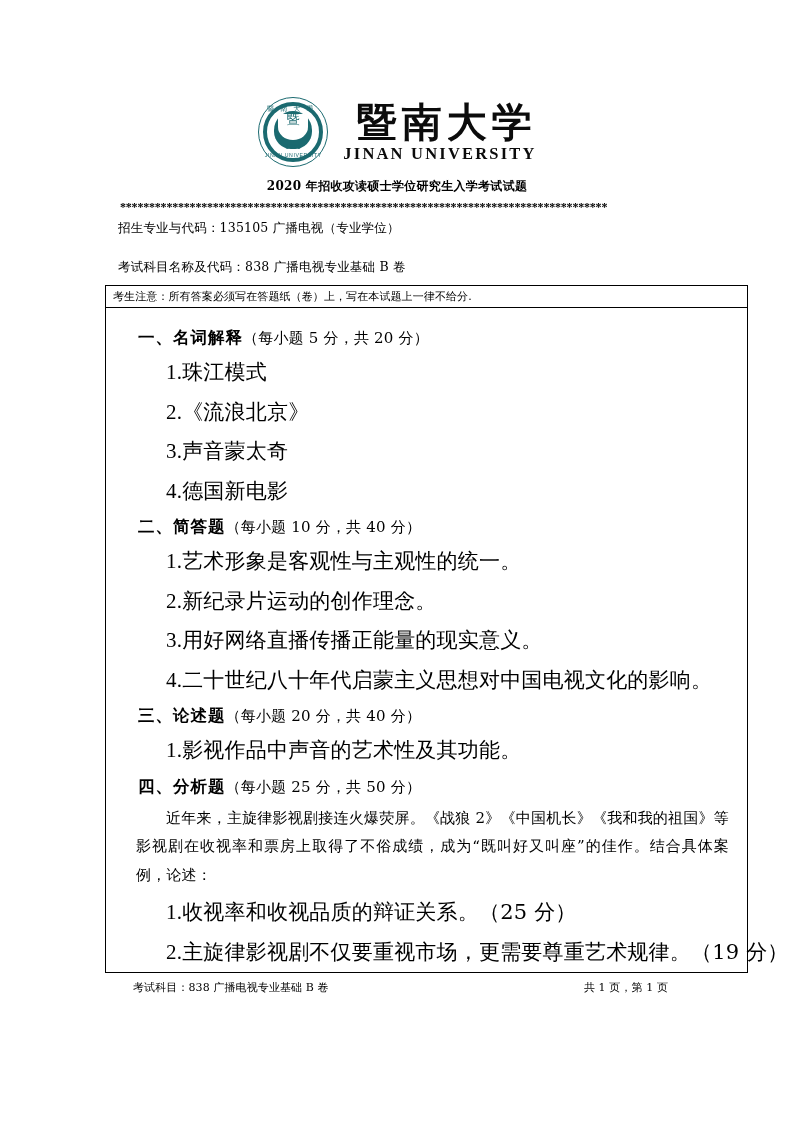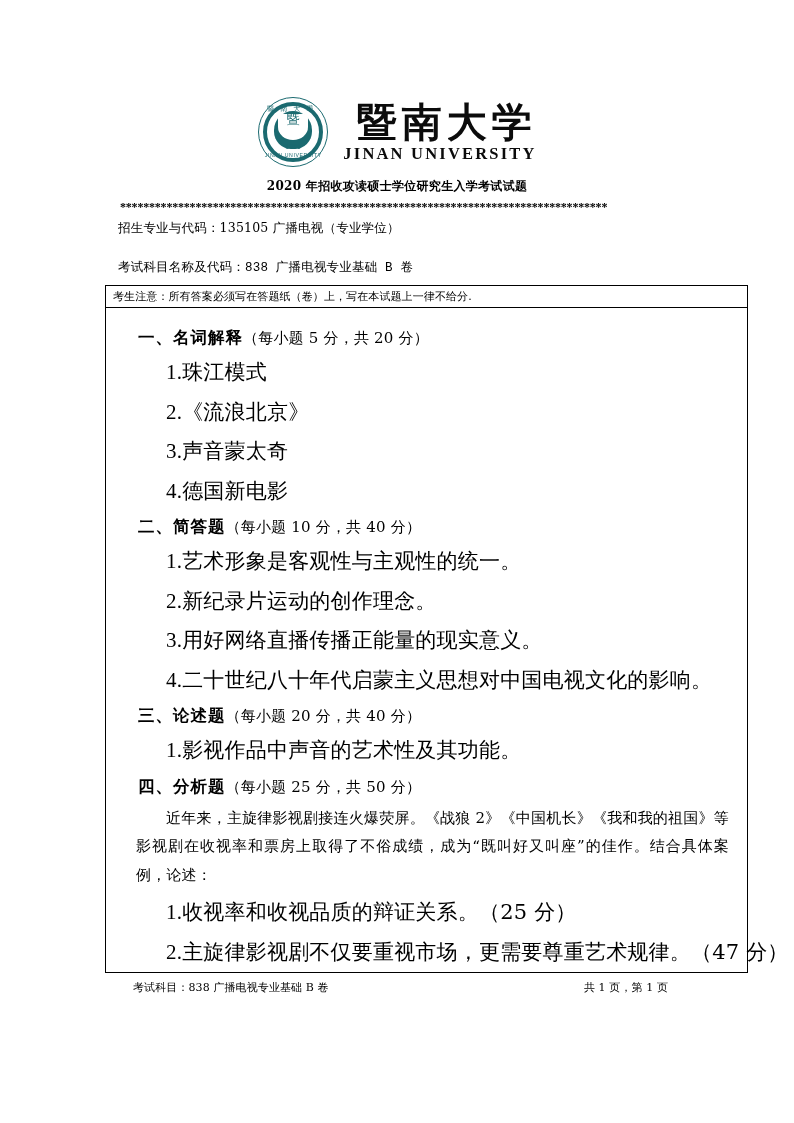--- a/index.html
+++ b/index.html
@@ -168,21 +168,21 @@
   }
 
   .meta-line {
     position: absolute;
     left: 118px;
     font-family: "DejaVu Serif", serif;
     font-size: 12.5px;
     letter-spacing: 0.2px;
   }
   .meta-line.m1 { top: 220px; }
-  .meta-line.m2 { top: 259px; font-family: Liberation Mono, monospace; }
+  .meta-line.m2 { top: 259px; }
 
   
   .exam-box {
     position: absolute;
     left: 105px;
     top: 285px;
     width: 643px;
     height: 688px;
     border: 1.6px solid #000000;
     box-sizing: border-box;
@@ -299,21 +299,21 @@
         <div class="section-head"><span class="sh-num">二、</span><span class="sh-name">简答题</span><span class="sh-score">（每小题 10 分，共 40 分）</span></div>
         <div class="q-item"><span class="q-num">1.</span><span class="q-text">艺术形象是客观性与主观性的统一。</span></div>
         <div class="q-item"><span class="q-num">2.</span><span class="q-text">新纪录片运动的创作理念。</span></div>
         <div class="q-item"><span class="q-num">3.</span><span class="q-text">用好网络直播传播正能量的现实意义。</span></div>
         <div class="q-item"><span class="q-num">4.</span><span class="q-text">二十世纪八十年代启蒙主义思想对中国电视文化的影响。</span></div>
         <div class="section-head"><span class="sh-num">三、</span><span class="sh-name">论述题</span><span class="sh-score">（每小题 20 分，共 40 分）</span></div>
         <div class="q-item"><span class="q-num">1.</span><span class="q-text">影视作品中声音的艺术性及其功能。</span></div>
         <div class="section-head"><span class="sh-num">四、</span><span class="sh-name">分析题</span><span class="sh-score">（每小题 25 分，共 50 分）</span></div>
         <div class="q-para">近年来，主旋律影视剧接连火爆荧屏。《战狼 2》《中国机长》《我和我的祖国》等影视剧在收视率和票房上取得了不俗成绩，成为“既叫好又叫座”的佳作。结合具体案例，论述：</div>
         <div class="q-item"><span class="q-num">1.</span><span class="q-text">收视率和收视品质的辩证关系。（25 分）</span></div>
-        <div class="q-item"><span class="q-num">2.</span><span class="q-text">主旋律影视剧不仅要重视市场，更需要尊重艺术规律。（47 分）</span></div>
+        <div class="q-item"><span class="q-num">2.</span><span class="q-text">主旋律影视剧不仅要重视市场，更需要尊重艺术规律。（19 分）</span></div>
       </div>
   </div>
 
   <div class="footer">
     <div class="footer-left">考试科目：838 广播电视专业基础 B 卷</div>
     <div class="footer-right">共 1 页，第 1 页</div>
   </div>
 
 </div>
 

